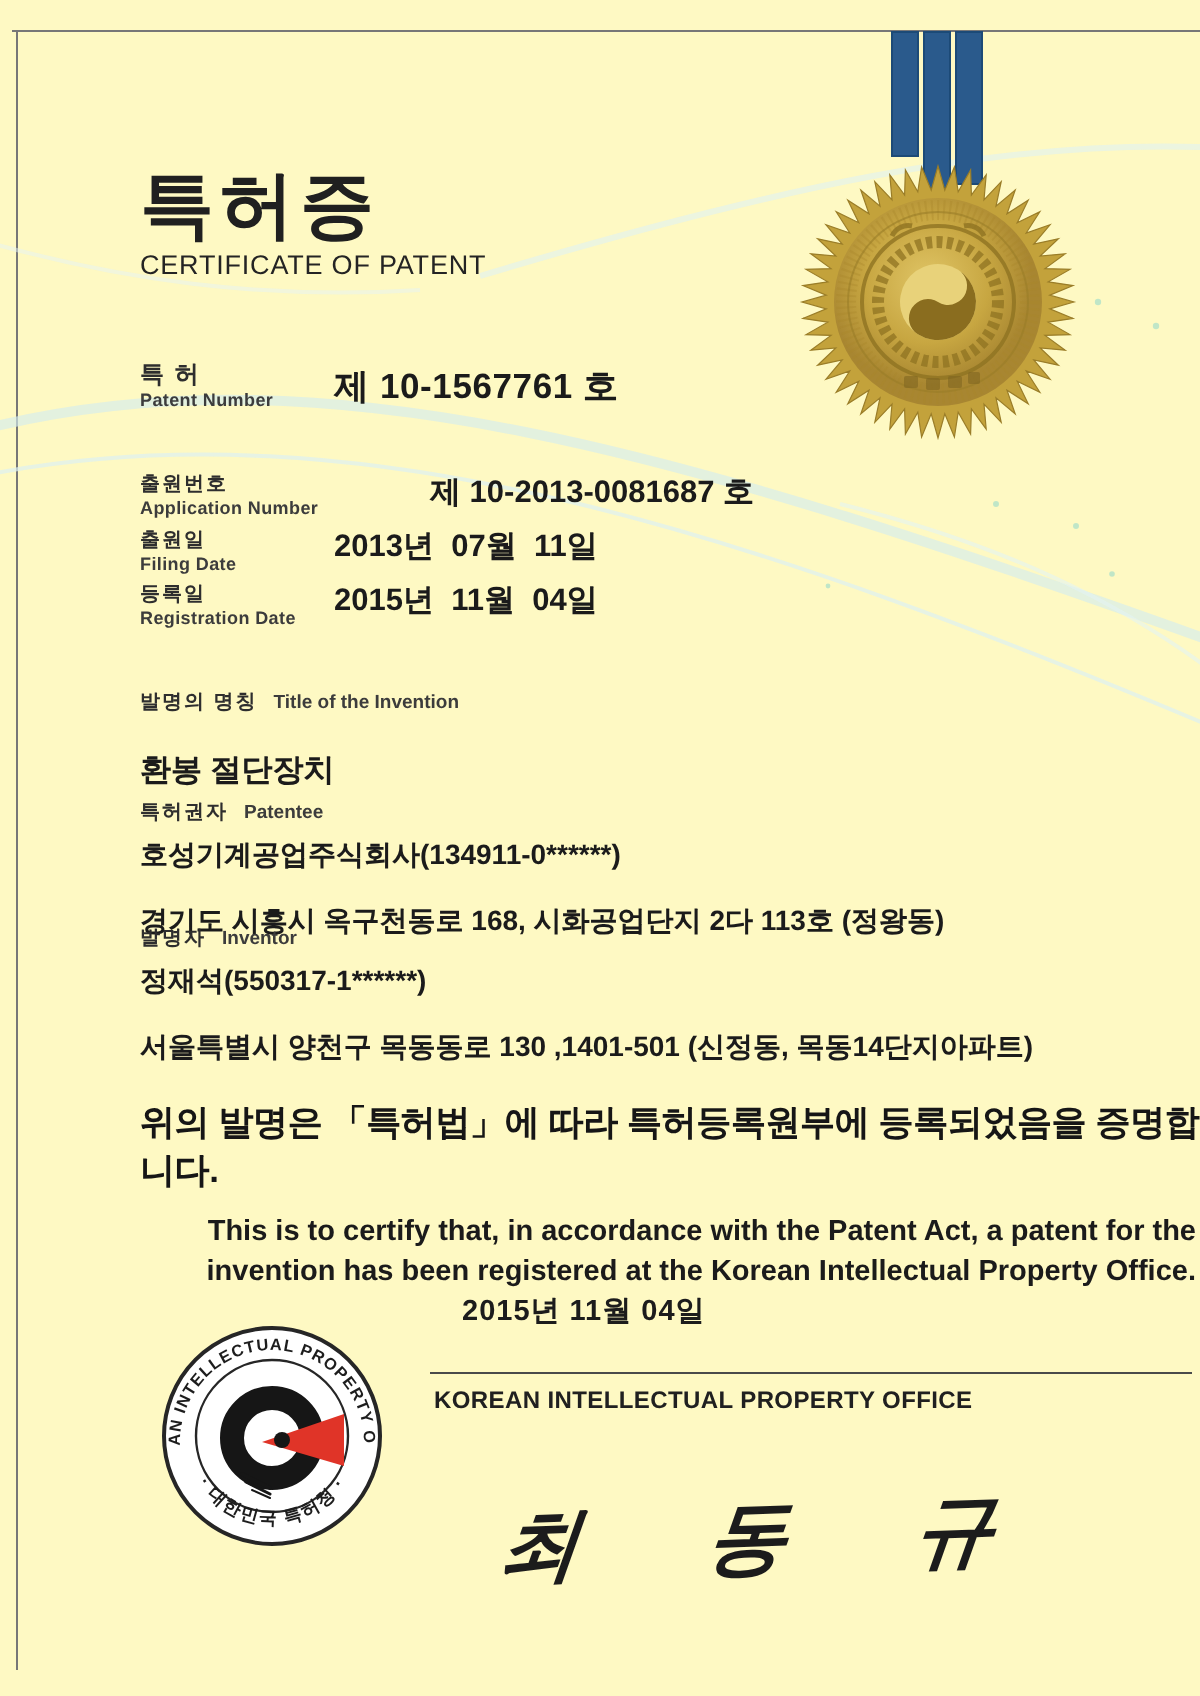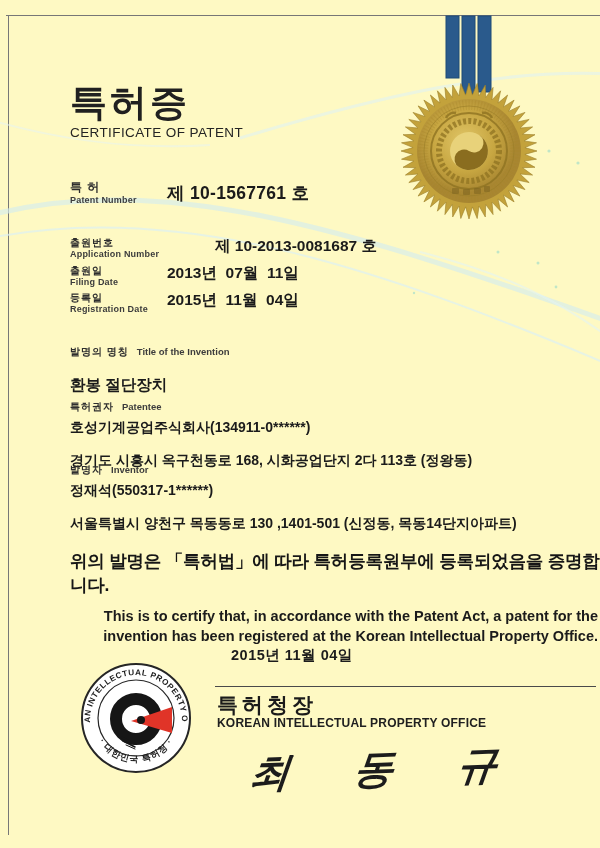--- a/index.html
+++ b/index.html
@@ -150,21 +150,20 @@
   <div class="content" style="left:70px;top:549px;">
     <div class="cert-ko">위의 발명은 「특허법」에 따라 특허등록원부에 등록되었음을 증명합니다.</div>
     <div class="cert-en">This is to certify that, in accordance with the Patent Act, a patent for the invention has been registered at the Korean Intellectual Property Office.</div>
   </div>
 
   <div class="content issue-date" style="left:231px;top:646px;">2015년 11월 04일</div>
 
   <div class="rule" style="left:215px;top:686px;width:381px;"></div>
 
   <div class="content" style="left:217px;top:693px;">
-    <div class="office-ko">특허청장</div>
     <div class="office-en">KOREAN INTELLECTUAL PROPERTY OFFICE</div>
   </div>
 
   <div class="content signature" style="left:250px;top:746px;">최 동 규</div>
 
   <svg class="content" style="left:79px;top:661px;" width="114" height="114" viewBox="0 0 114 114">
     <defs>
       <path id="arcTop" d="M 11 60 A 46 46 0 0 1 103 60" fill="none"></path>
       <path id="arcBottom" d="M 14 58 A 43 43 0 0 0 100 58" fill="none"></path>
     </defs>

